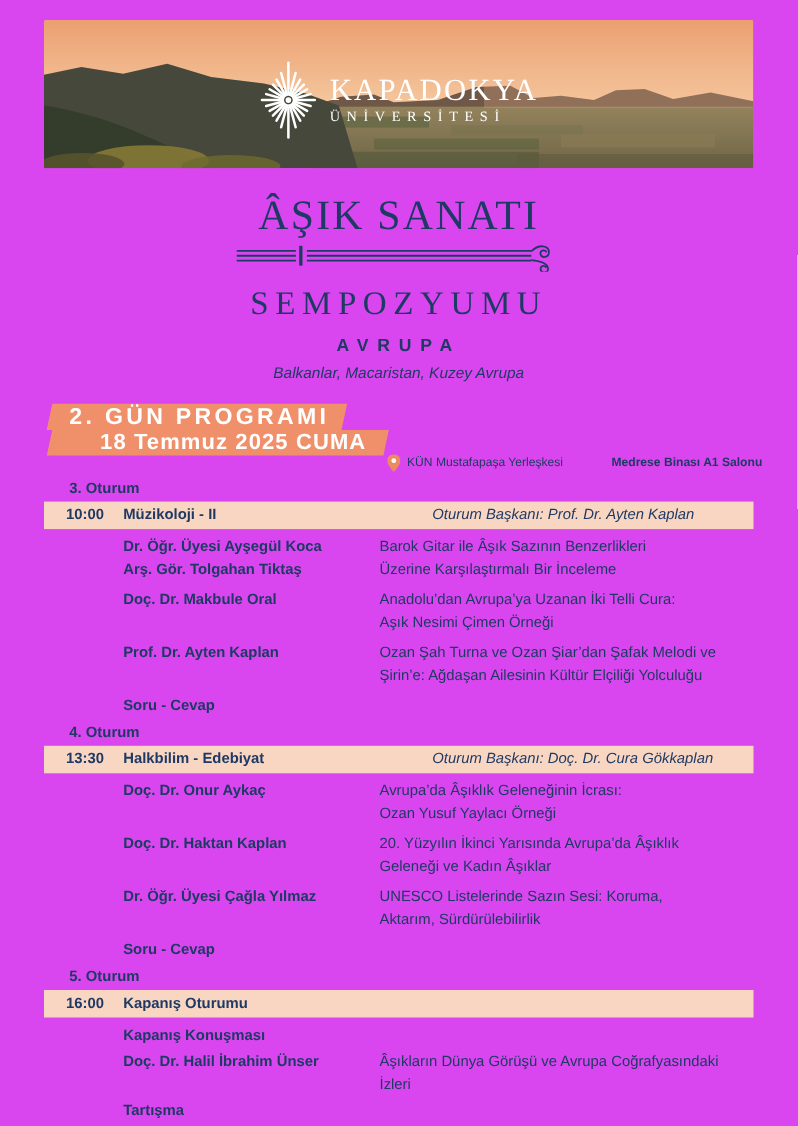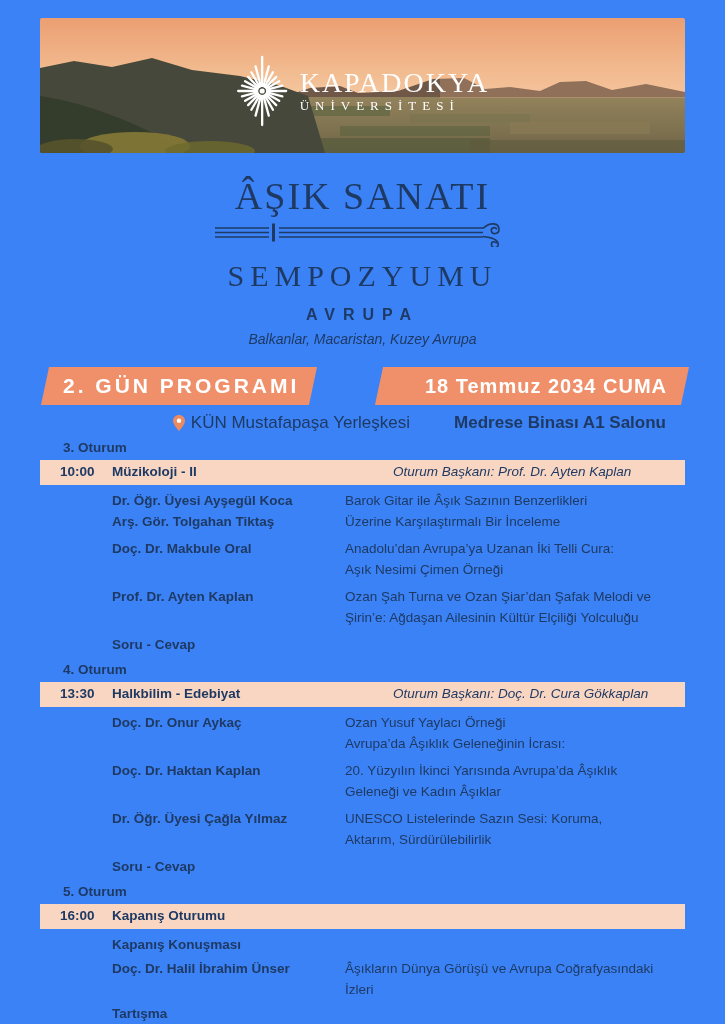--- a/index.html
+++ b/index.html
@@ -1,45 +1,45 @@
 <!DOCTYPE html>
 <html><head>
 <meta charset="utf-8">
 <style>
   html,body{margin:0;padding:0;background:#ffffff;}
-  .page{position:relative;width:725px;height:1024px;background:#3b82f6;overflow:hidden;
+  .page{position:relative;width:725px;height:1024px;background:#d946ef;overflow:hidden;
         font-family:"Liberation Sans", sans-serif;color:#1e3a64;}
 
   
   .photo{position:relative;margin:18px 40px 0;height:135px;overflow:hidden;border-radius:2px;}
   .photo svg.landscape{display:block;width:100%;height:100%;}
   .logo{position:absolute;left:50%;top:54%;transform:translate(-50%,-50%);
         display:flex;align-items:center;gap:12px;}
   .logo-text{color:#fff;text-align:left;}
   .logo-line1{font-family:"Liberation Serif", serif;font-size:28px;letter-spacing:2px;line-height:30px;}
   .logo-line2{font-family:"Liberation Serif", serif;font-size:13px;letter-spacing:6px;line-height:16px;}
 
   
   .title-block{text-align:center;margin-top:22px;}
   .title1{font-family:"Liberation Serif", serif;font-size:38px;letter-spacing:2px;line-height:42px;}
   .ornament{display:block;margin:2px auto 0;}
   .title2{font-family:"Liberation Serif", serif;font-size:30px;letter-spacing:6px;line-height:34px;margin-top:12px;}
   .region{font-weight:bold;font-size:16px;letter-spacing:8px;margin-top:13px;text-align:center;}
   .subtitle{font-style:italic;font-size:14px;margin-top:7px;}
 
   
-  .banner-row{display:flex;justify-content:space-between;margin:20px 40px 0 45px;height:38px;}
+  .banner-row{display:flex;justify-content:space-between;margin:20px 40px 0 45px;height:38px;flex-direction:column;}
   .banner{position:relative;display:flex;align-items:center;color:#fff;font-weight:bold;}
   .banner::before{content:"";position:absolute;inset:0;background:#f0906b;transform:skewX(-12deg);}
   .banner span{position:relative;z-index:1;}
   .banner-left{width:250px;font-size:21px;letter-spacing:3px;padding-left:18px;}
   .banner-right{width:288px;font-size:20px;letter-spacing:1px;justify-content:flex-end;padding-right:18px;}
 
   .location{display:flex;justify-content:flex-end;align-items:center;gap:6px;
-            margin:8px 59px 0 0;font-size:17px;}
+            margin:8px 32px 0 0;font-size:11px;}
   .loc-bold{font-weight:bold;padding-left:38px;}
 
   
   .program{margin:6px 40px 0;font-size:13.5px;}
   .session-heading{font-weight:bold;padding-left:23px;margin:6px 0 4px;line-height:17px;}
   .session-row{display:grid;grid-template-columns:52px 233px 1fr;align-items:center;
                background:#f9d6c2;padding:3px 8px 5px 20px;margin-bottom:5px;line-height:17px;}
   .time{font-weight:bold;}
   .session-title{font-weight:bold;}
   .chair{font-style:italic;margin-left:48px;}
@@ -137,21 +137,21 @@
     <div class="title2">SEMPOZYUMU</div>
     <div class="region">AVRUPA</div>
     <div class="subtitle">Balkanlar, Macaristan, Kuzey Avrupa</div>
   </div>
 
   <div class="banner-row">
     <div class="banner banner-left">
       <span>2. GÜN PROGRAMI</span>
     </div>
     <div class="banner banner-right">
-      <span>18 Temmuz 2034 CUMA</span>
+      <span>18 Temmuz 2025 CUMA</span>
     </div>
   </div>
 
   <div class="location">
     <svg width="12" height="16" viewBox="0 0 12 16">
       <path d="M6 0 C2.7 0 0 2.6 0 5.8 C0 10 6 16 6 16 C6 16 12 10 12 5.8 C12 2.6 9.3 0 6 0 Z" fill="#ee8a60"></path>
       <circle cx="6" cy="5.8" r="2.2" fill="#ffffff"></circle>
     </svg>
     <span class="loc-reg">KÜN Mustafapaşa Yerleşkesi</span>
     <span class="loc-bold">Medrese Binası A1 Salonu</span>
@@ -202,22 +202,22 @@
       <div class="session-row">
         <span class="time">13:30</span>
         <span class="session-title">Halkbilim - Edebiyat</span>
         <span class="chair">Oturum Başkanı: Doç. Dr. Cura Gökkaplan</span>
       </div>
       <div class="item">
         <div class="speaker">
           <div>Doç. Dr. Onur Aykaç</div>
         </div>
         <div class="topic">
+          <div>Avrupa’da Âşıklık Geleneğinin İcrası:</div>
           <div>Ozan Yusuf Yaylacı Örneği</div>
-          <div>Avrupa’da Âşıklık Geleneğinin İcrası:</div>
         </div>
       </div>
       <div class="item">
         <div class="speaker">
           <div>Doç. Dr. Haktan Kaplan</div>
         </div>
         <div class="topic">
           <div>20. Yüzyılın İkinci Yarısında Avrupa’da Âşıklık</div>
           <div>Geleneği ve Kadın Âşıklar</div>
         </div>

